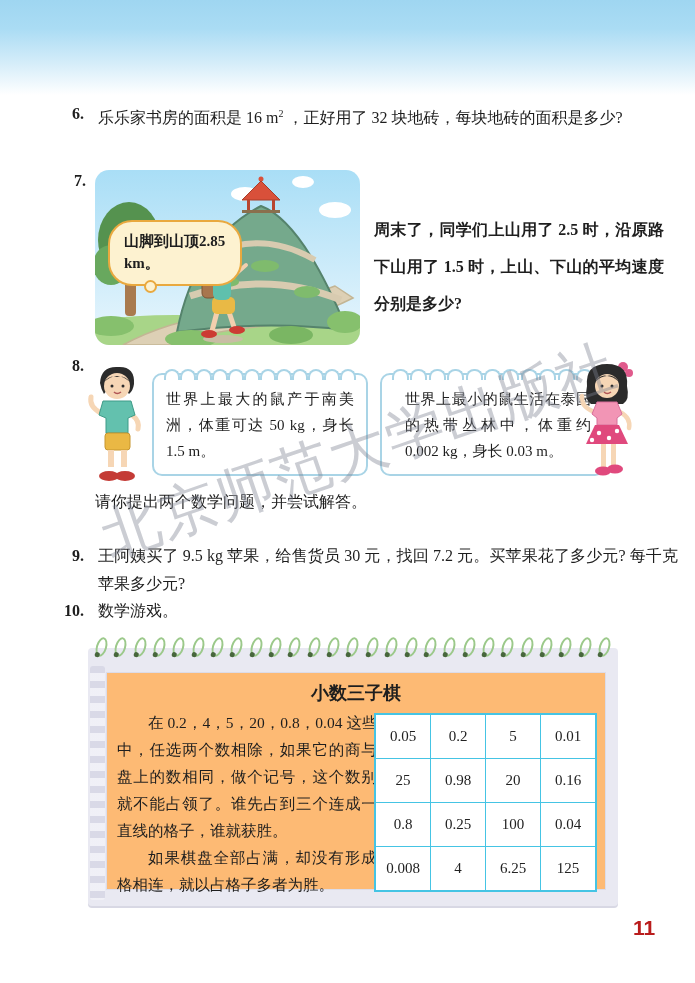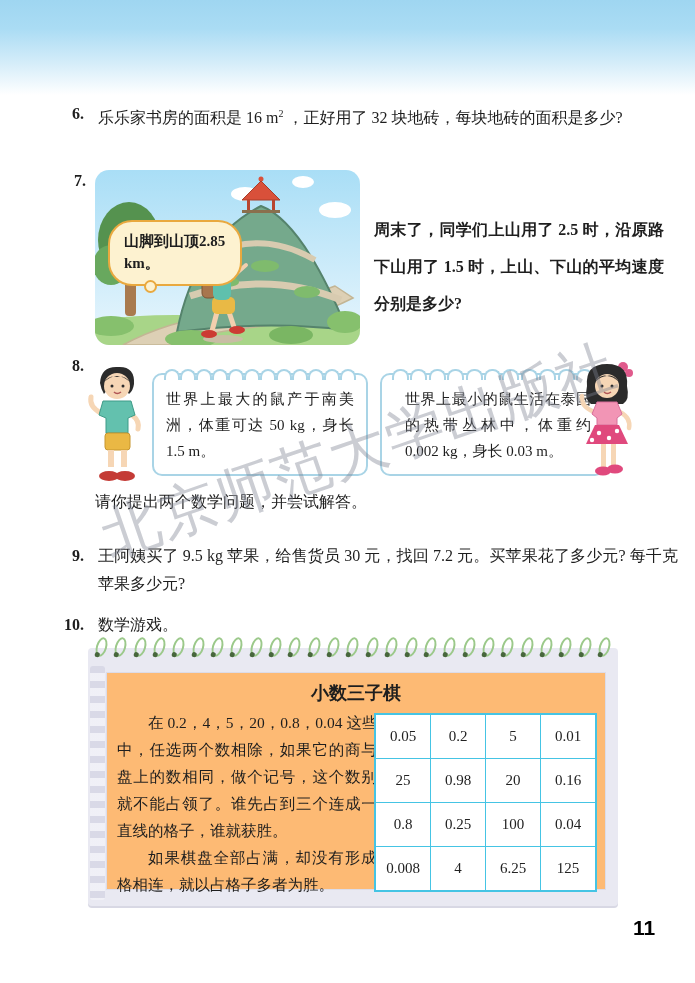--- a/index.html
+++ b/index.html
@@ -62,21 +62,21 @@
   }
   table.board{border:2px solid #45c4e4;}
   
   .wm{
     position:absolute;left:104px;top:500px;width:560px;
     font-size:58px;letter-spacing:2px;white-space:nowrap;
     color:rgba(125,130,145,0.40);
     transform:rotate(-19deg);transform-origin:0 50%;
     pointer-events:none;z-index:6;font-family:"Liberation Serif",serif;
   }
-  .pageno{position:absolute;left:633px;top:916px;font-size:21px;font-weight:bold;color:#000000;font-family:"Liberation Sans",sans-serif;}
+  .pageno{position:absolute;left:633px;top:916px;font-size:21px;font-weight:bold;color:#b91c1c;font-family:"Liberation Sans",sans-serif;}
 </style>
 </head>
 <body>
 
 <div class="page">
 
   <div class="hdr"></div>
 
   <div class="prob" style="left:72px;top:100px;width:578px;">
     <span class="pnum">6.</span>
@@ -227,21 +227,21 @@
     <ellipse cx="44" cy="113" rx="8" ry="4.5" fill="#e0497d"></ellipse>
   </svg>
 
   <div class="prompt">请你提出两个数学问题，并尝试解答。</div>
 
   <div class="prob" style="left:72px;top:542px;width:580px;">
     <span class="pnum">9.</span>
     <span>王阿姨买了 9.5 kg 苹果，给售货员 30 元，找回 7.2 元。买苹果花了多少元? 每千克苹果多少元?</span>
   </div>
 
-  <div class="prob" style="left:64px;top:611px;width:580px;padding-left:34px;">
+  <div class="prob" style="left:64px;top:597px;width:580px;padding-left:34px;">
     <span class="pnum">10.</span>
     <span>数学游戏。</span>
   </div>
 
   <div class="notebook">
     <div class="rings">
         <i></i>
         <i></i>
         <i></i>
         <i></i>

